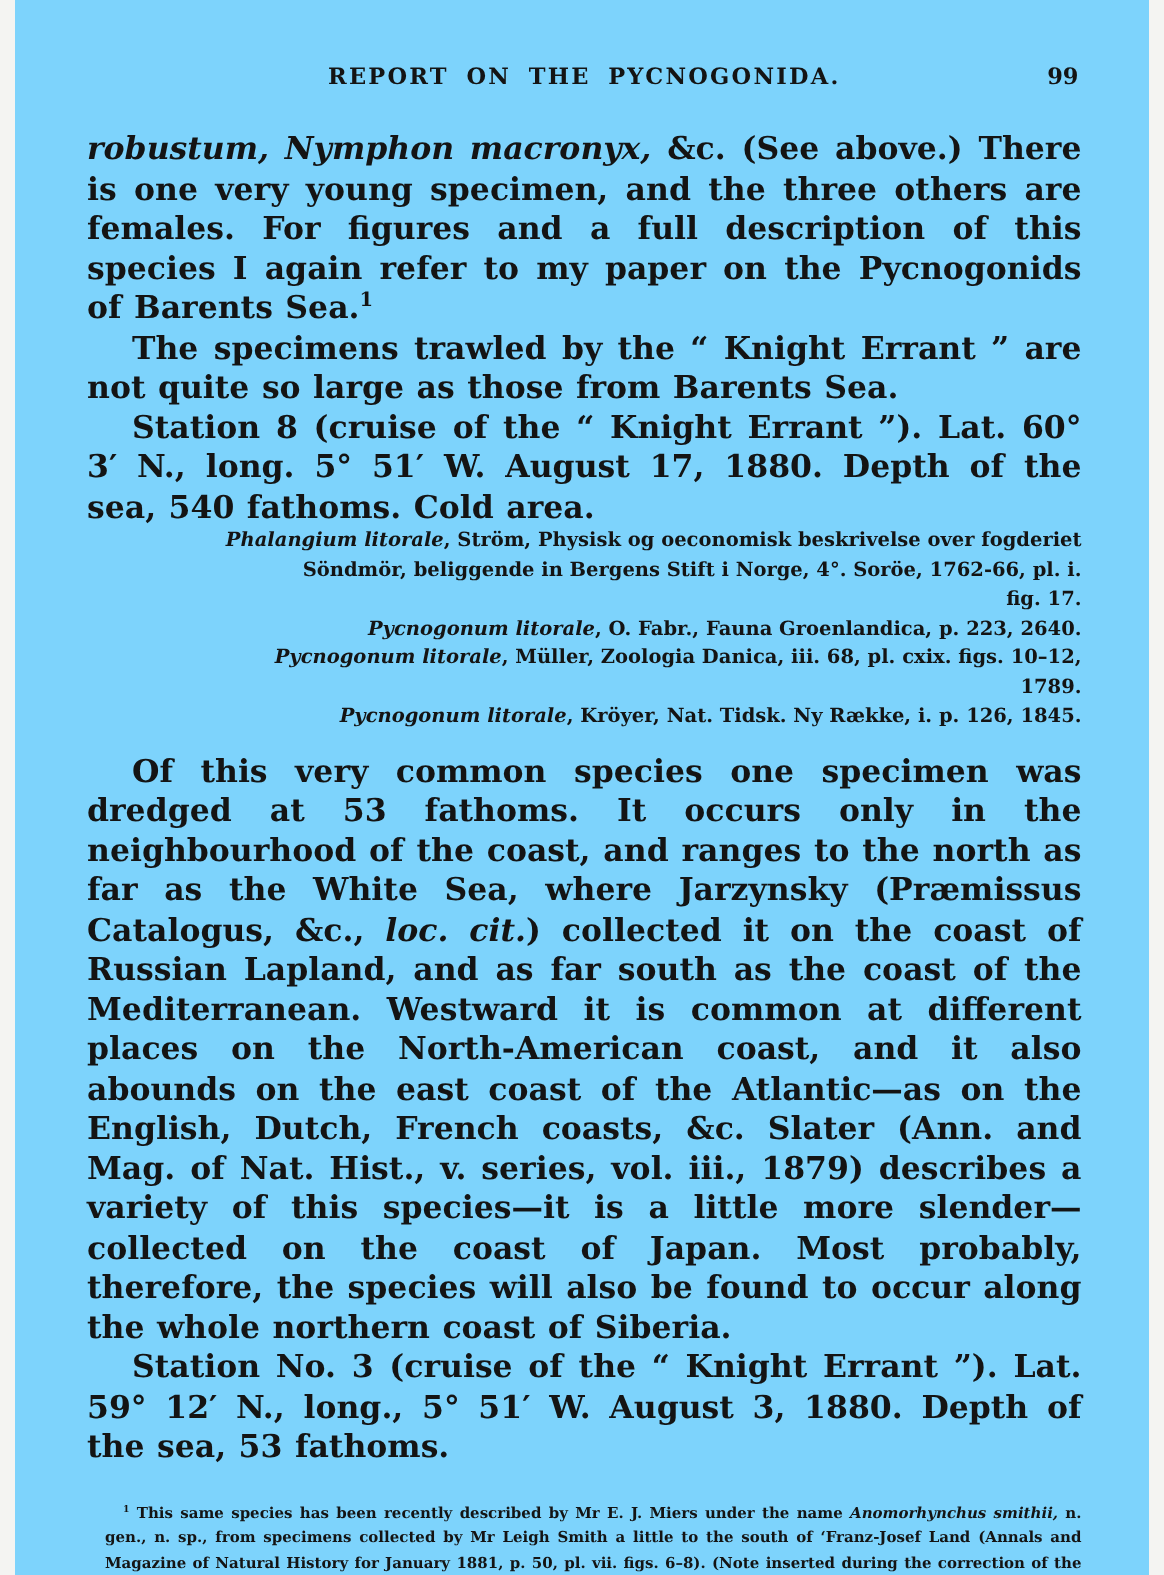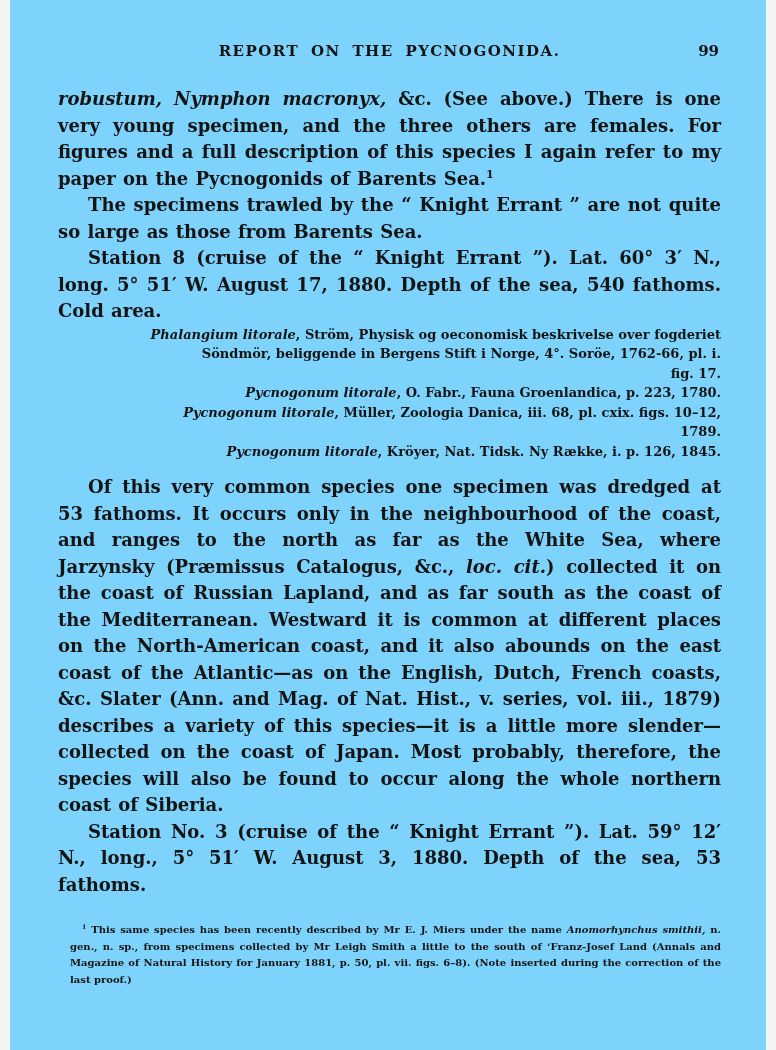--- a/index.html
+++ b/index.html
@@ -32,21 +32,21 @@
     letter-spacing: 1.5px;
     word-spacing: 5px;
   }
   .page-number {
     position: absolute;
     right: 2px;
     top: 0;
   }
   p.body {
     margin: 0;
-    font-size: 18px;
+    font-size: 21px;
     line-height: 26.5px;
     text-align: justify;
     word-spacing: 1px;
   }
   p.body.indent { text-indent: 30px; }
   .species-heading {
     margin: 26px 0 9px 32px;
     font-size: 17px;
     line-height: 24px;
     text-align: left;
@@ -87,21 +87,21 @@
     <span class="page-number">99</span>
   </div>
 
   <p class="body"><span class="it">robustum, Nymphon macronyx,</span><span> &amp;c.  (See above.)  There is one very young specimen, and the three others are females.  For figures and a full description of this species I again refer to my paper on the Pycnogonids of Barents Sea.</span><sup>1</sup></p>
   <p class="body indent"><span>The specimens trawled by the “ Knight Errant ” are not quite so large as those from Barents Sea.</span></p>
   <p class="body indent"><span>Station 8 (cruise of the “ Knight Errant ”).  Lat. 60° 3′ N., long. 5° 51′ W.  August 17, 1880.  Depth of the sea, 540 fathoms.  Cold area.</span></p>
 
 
   <div class="synonymy">
     <p class="citation"><span class="it">Phalangium litorale</span><span>, Ström, Physisk og oeconomisk beskrivelse over fogderiet Söndmör, beliggende in Bergens Stift i Norge, 4°.  Soröe, 1762-66, pl. i. fig. 17.</span></p>
-    <p class="citation"><span class="it">Pycnogonum litorale</span><span>, O. Fabr., Fauna Groenlandica, p. 223, 1780.</span></p>
+    <p class="citation"><span class="it">Pycnogonum litorale</span><span>, O. Fabr., Fauna Groenlandica, p. 223, 2640.</span></p>
     <p class="citation"><span class="it">Pycnogonum litorale</span><span>, Müller, Zoologia Danica, iii. 68, pl. cxix. figs. 10–12, 1789.</span></p>
     <p class="citation"><span class="it">Pycnogonum litorale</span><span>, Kröyer, Nat. Tidsk. Ny Række, i. p. 126, 1845.</span></p>
   </div>
 
   <p class="body indent"><span>Of this very common species one specimen was dredged at 53 fathoms.  It occurs only in the neighbourhood of the coast, and ranges to the north as far as the White Sea, where Jarzynsky (Præmissus Catalogus, &amp;c., </span><span class="it">loc. cit.</span><span>) collected it on the coast of Russian Lapland, and as far south as the coast of the Mediterranean.  Westward it is common at different places on the North-American coast, and it also abounds on the east coast of the Atlantic—as on the English, Dutch, French coasts, &amp;c.  Slater (Ann. and Mag. of Nat. Hist., v. series, vol. iii., 1879) describes a variety of this species—it is a little more slender—collected on the coast of Japan.  Most probably, therefore, the species will also be found to occur along the whole northern coast of Siberia.</span></p>
   <p class="body indent"><span>Station No. 3 (cruise of the “ Knight Errant ”).  Lat. 59° 12′ N., long., 5° 51′ W. August 3, 1880.  Depth of the sea, 53 fathoms.</span></p>
 
   <div class="footnote"><sup>1</sup><span> This same species has been recently described by Mr E. J. Miers under the name </span><span class="it">Anomorhynchus smithii,</span><span> n. gen., n. sp., from specimens collected by Mr Leigh Smith a little to the south of ‘Franz-Josef Land (Annals and Magazine of Natural History for January 1881, p. 50, pl. vii. figs. 6–8).  (Note inserted during the correction of the last proof.)</span></div>
 
 </div>

